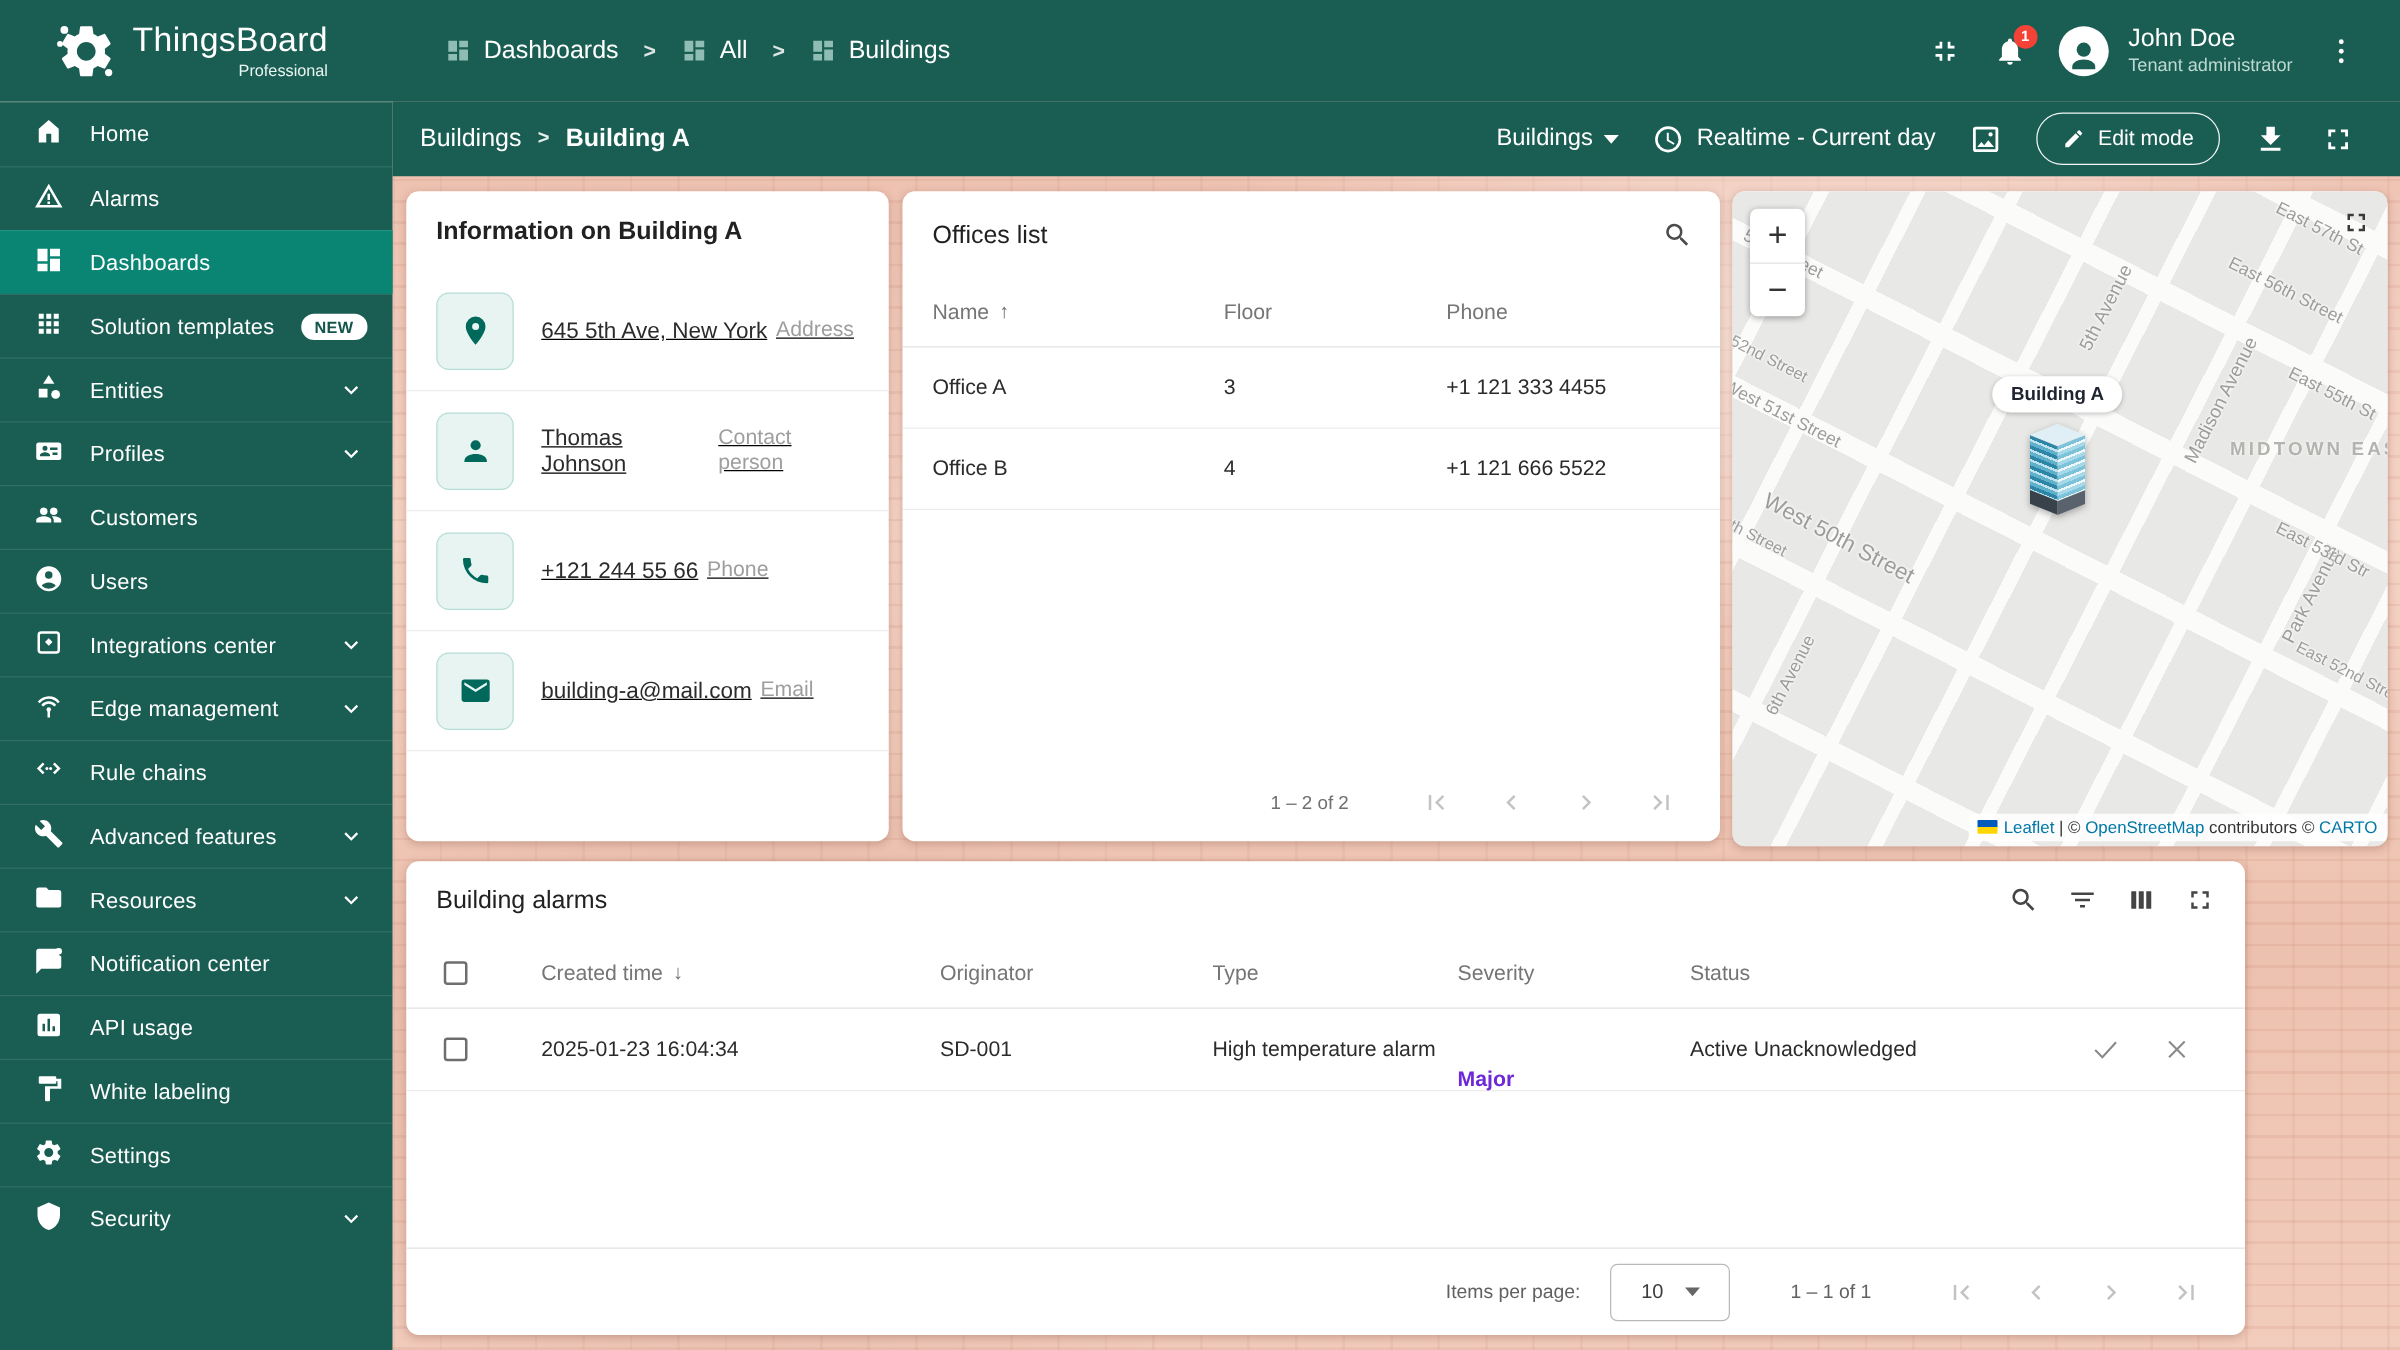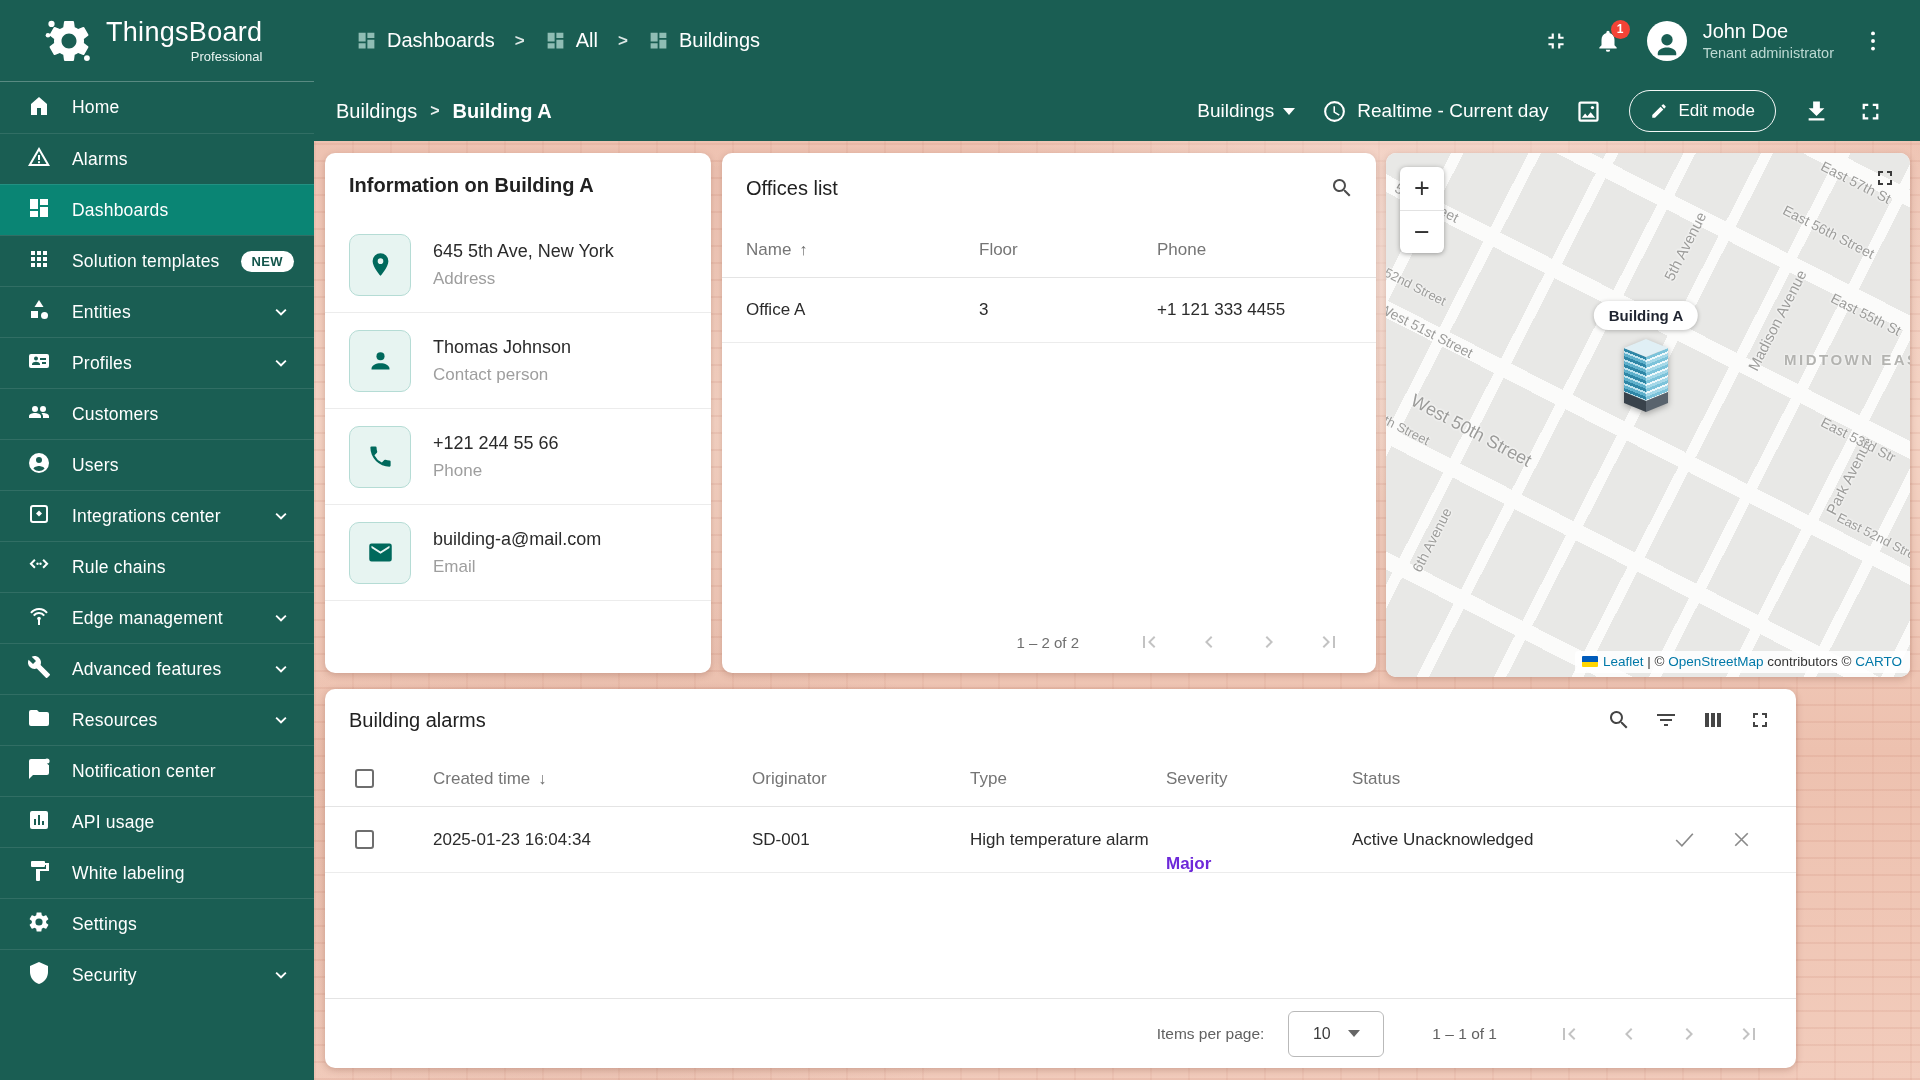--- a/index.html
+++ b/index.html
@@ -74,21 +74,21 @@
       linear-gradient(180deg,#eec2b1 0%,#f5d4c5 30%,#edc1af 65%,#f2ccbc 100%); }
   .card{ position:absolute; background:#fff; border-radius:10px; box-shadow:0 2px 7px rgba(110,55,40,.28); overflow:hidden; }
   .card-title{ font-size:20px; color:#212121; }
 
   
   .info-title{ height:64px; display:flex; align-items:center; padding:0 24px; font-weight:700; }
   .info-row{ height:96px; display:flex; align-items:center; padding:0 24px; border-bottom:1px solid var(--div); }
   .tile{ width:62px; height:62px; border-radius:10px; background:var(--tile-bg); border:1px solid var(--tile-bd);
     display:flex; align-items:center; justify-content:center; margin-right:22px; flex:0 0 62px; }
   .tile svg{ width:27px; height:27px; fill:var(--tile-ic); }
-  .info-col{ display:flex; flex-direction:column; gap:7px; }
+  .info-col{ display:flex; gap:7px;text-decoration:underline; }
   .info-val{ font-size:18px; color:var(--ink); }
   .info-lab{ font-size:17px; color:#9e9e9e; }
 
   
   .off-title{ height:70px; display:flex; align-items:center; padding:0 24px; font-weight:500; }
   .off-search{ position:absolute; top:23px; right:22px; cursor:pointer; }
   .off-search svg{ width:24px; height:24px; fill:#4d4d4d; }
   .thead{ display:flex; align-items:center; height:55px; padding:0 24px; color:var(--gray); font-size:17px;
     border-bottom:1px solid #e4e4e4; }
   .trow{ display:flex; align-items:center; height:65px; padding:0 24px; font-size:17px; color:var(--ink);
@@ -303,39 +303,39 @@
         </svg></span>
       <span class="side-label">Integrations center</span>
       <span class="side-spacer side-chev">
         <svg class="" viewBox="0 0 24 24" fill="currentColor">
           <path d="M7.4 8.6 12 13.2l4.6-4.6L18 10l-6 6-6-6Z"></path>
         </svg>
       </span>
     </div>
     <div class="side-item">
       <span><svg class="mi" viewBox="0 0 24 24" fill="currentColor">
-          <path d="M8.6 7.4 7.2 6 2.5 10.7l4.7 4.7 1.4-1.4-3.3-3.3Zm6.8 0L16.8 6l4.7 4.7-4.7 4.7-1.4-1.4 3.3-3.3Z"></path>
-          <circle cx="10.5" cy="10.7" r="1.2"></circle>
-          <circle cx="13.5" cy="10.7" r="1.2"></circle>
-        </svg></span>
-      <span class="side-label">Rule chains</span>
-    </div>
-    <div class="side-item">
-      <span><svg class="mi" viewBox="0 0 24 24" fill="currentColor">
           <path d="M12 4C8.4 4 5.2 5.7 3.2 8.3l1.6 1.3A9 9 0 0 1 12 6a9 9 0 0 1 7.2 3.6l1.6-1.3A11 11 0 0 0 12 4Z"></path>
           <path d="M12 8c-2.4 0-4.6 1.1-6 2.9l1.6 1.3A6 6 0 0 1 12 10a6 6 0 0 1 4.4 2.2l1.6-1.3A8 8 0 0 0 12 8Z"></path>
           <circle cx="12" cy="14.5" r="1.8"></circle>
           <path d="M11 15h2v6h-2z"></path>
         </svg></span>
       <span class="side-label">Edge management</span>
       <span class="side-spacer side-chev">
         <svg class="" viewBox="0 0 24 24" fill="currentColor">
           <path d="M7.4 8.6 12 13.2l4.6-4.6L18 10l-6 6-6-6Z"></path>
         </svg>
       </span>
+    </div>
+    <div class="side-item">
+      <span><svg class="mi" viewBox="0 0 24 24" fill="currentColor">
+          <path d="M8.6 7.4 7.2 6 2.5 10.7l4.7 4.7 1.4-1.4-3.3-3.3Zm6.8 0L16.8 6l4.7 4.7-4.7 4.7-1.4-1.4 3.3-3.3Z"></path>
+          <circle cx="10.5" cy="10.7" r="1.2"></circle>
+          <circle cx="13.5" cy="10.7" r="1.2"></circle>
+        </svg></span>
+      <span class="side-label">Rule chains</span>
     </div>
     <div class="side-item">
       <span><svg class="mi" viewBox="0 0 24 24" fill="currentColor">
           <path d="M22.7 19l-9.1-9.1c.9-2.3.4-5-1.5-6.9-2-2-5-2.4-7.4-1.3L9 6 6 9 1.6 4.7C.4 7.1.9 10.1 2.9 12.1c1.9 1.9 4.6 2.4 6.9 1.5l9.1 9.1c.4.4 1 .4 1.4 0l2.3-2.3c.5-.4.5-1.1.1-1.4z"></path>
         </svg></span>
       <span class="side-label">Advanced features</span>
       <span class="side-spacer side-chev">
         <svg class="" viewBox="0 0 24 24" fill="currentColor">
           <path d="M7.4 8.6 12 13.2l4.6-4.6L18 10l-6 6-6-6Z"></path>
         </svg>
@@ -493,20 +493,25 @@
           <span class="sort-arrow">↑</span>
         </span>
       <span class="oc-floor">Floor</span>
       <span class="oc-phone">Phone</span>
     </div>
     <div id="office-rows">
         <div class="trow">
           <span class="oc-name">Office A</span>
           <span class="oc-floor">3</span>
           <span class="oc-phone">+1 121 333 4455</span>
+        </div>
+        <div class="trow">
+          <span class="oc-name">Office B</span>
+          <span class="oc-floor">4</span>
+          <span class="oc-phone">+1 121 666 5522</span>
         </div>
       </div>
     <div class="pager">
       <span class="range">1 – 2 of 2</span>
       <span class="pgbtn">
           <svg viewBox="0 0 24 24">
             <path d="M18.4 16.6 13.8 12l4.6-4.6L17 6l-6 6 6 6ZM6 6h2v12H6Z"></path>
           </svg>
         </span>
       <span class="pgbtn">

